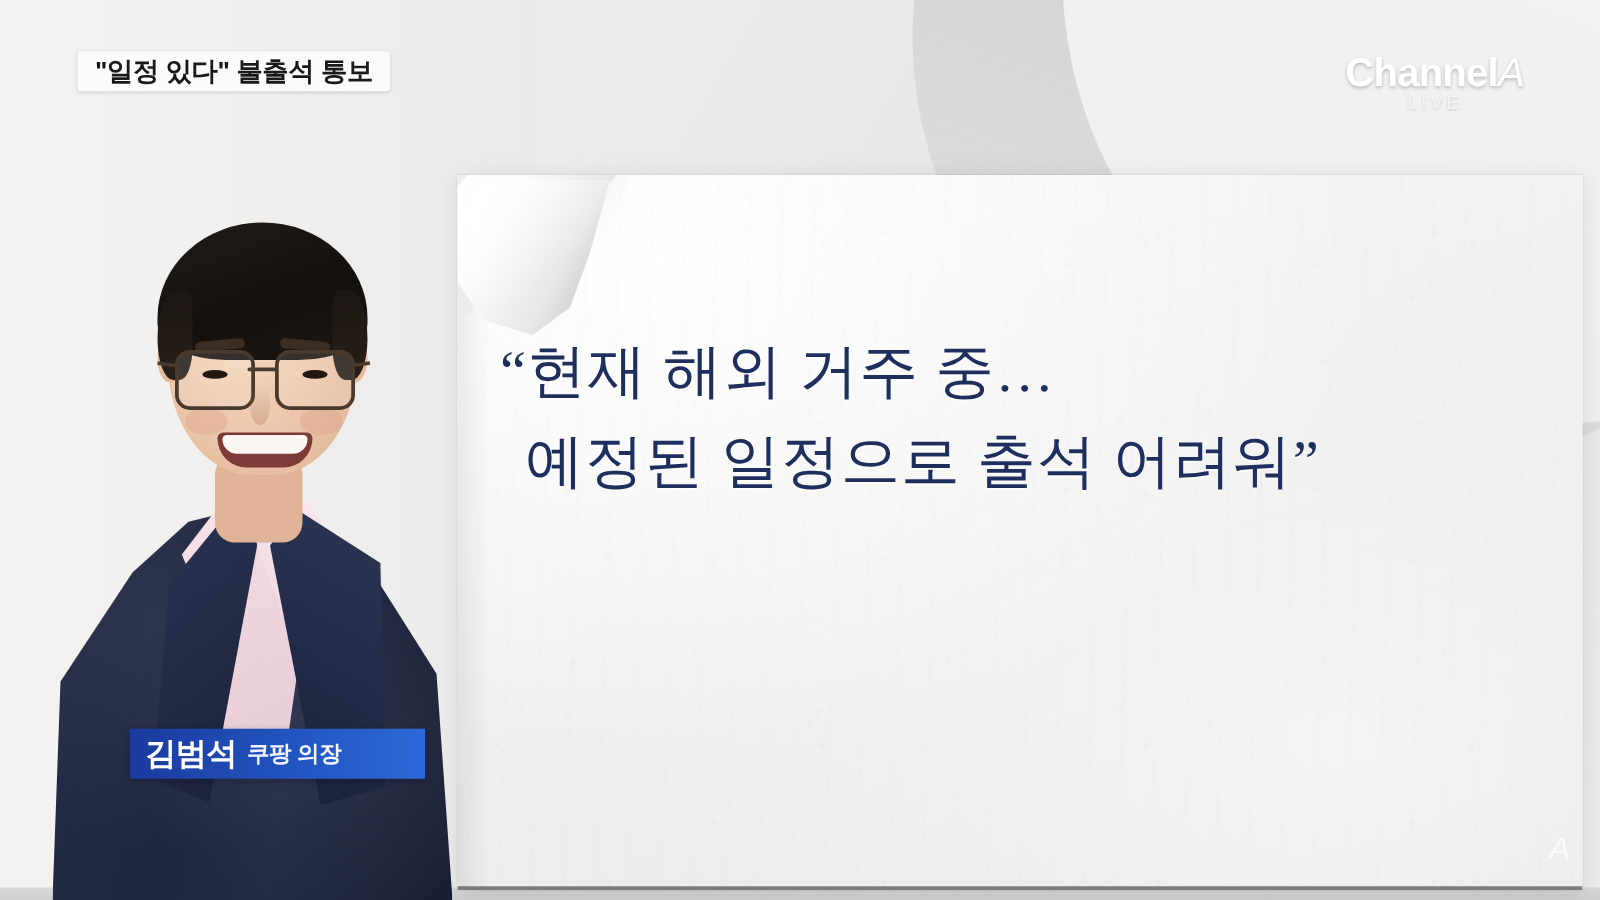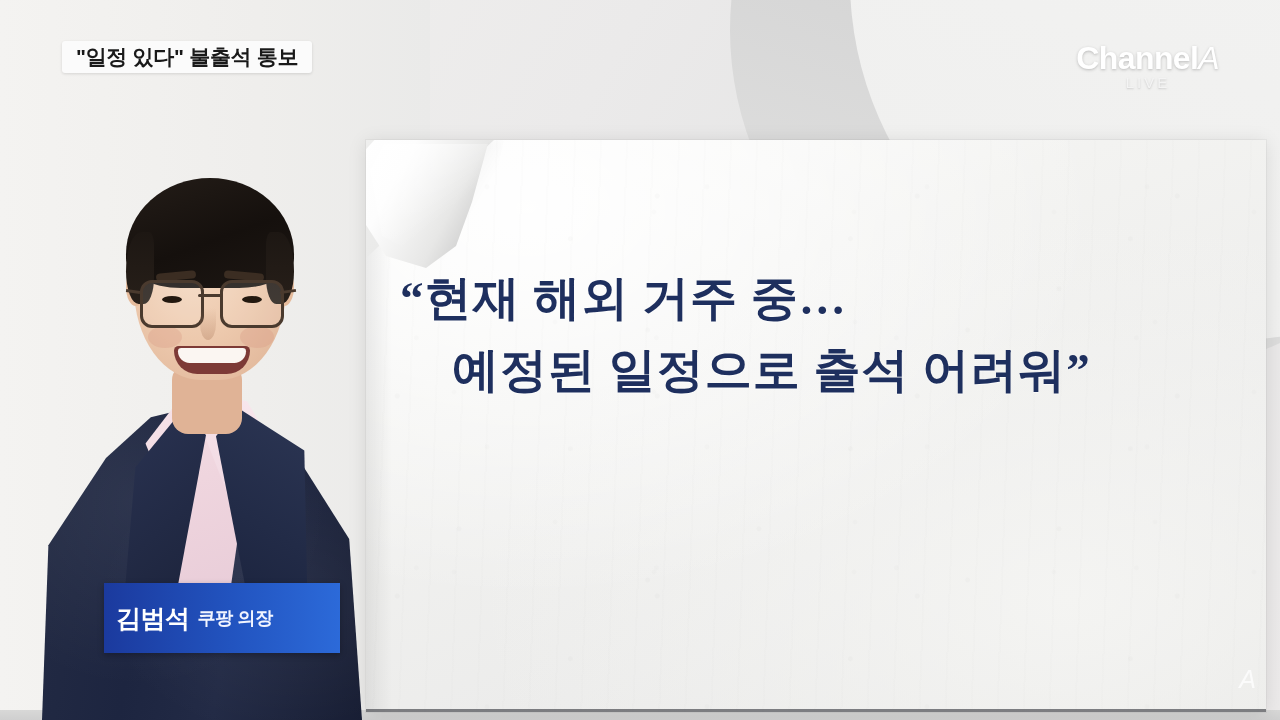--- a/index.html
+++ b/index.html
@@ -59,23 +59,23 @@
       background:linear-gradient(120deg, rgba(0,0,0,.30), rgba(0,0,0,0) 62%);
       clip-path:polygon(132px 0, 46px 0, 14px 44px, 30px 104px, 78px 124px, 118px 74px);
       filter:blur(3px);opacity:.55;}
   .curl-hi{position:absolute;left:4px;top:4px;width:122px;height:120px;
       background:linear-gradient(140deg,rgba(255,255,255,.95),rgba(255,255,255,0) 60%);
       clip-path:polygon(118px 0, 14px 0, 0 26px, 12px 92px, 58px 116px, 96px 78px);}
 
   
   .quote{position:absolute;left:400px;top:262px;width:760px;color:#1e2f5e;
          font-family:"Liberation Serif","DejaVu Serif",serif;}
-  .q-line{font-size:47px;line-height:72px;font-weight:700;letter-spacing:1px;white-space:nowrap;
+  .q-line{font-size:47px;line-height:72px;font-weight:400;letter-spacing:1px;white-space:nowrap;
           text-shadow:0 1px 0 rgba(255,255,255,.6);}
-  .q-line.l2{margin-left:52px;}
+  .q-line.l2{margin-left:20px;}
   .attrib{position:absolute;left:906px;top:475px;color:#2a3a63;font-size:23px;letter-spacing:.5px;
           font-family:"Liberation Serif","DejaVu Serif",serif;}
 
   
   .headline{position:absolute;left:62px;top:41px;height:32px;padding:0 14px;display:flex;align-items:center;
             background:#fbfbfb;border-radius:3px;box-shadow:0 1px 3px rgba(0,0,0,.12);}
   .headline span{font-size:21px;font-weight:700;color:#191919;letter-spacing:-.3px;white-space:nowrap;}
 
   
   .logo{position:absolute;right:32px;top:42px;text-align:center;width:200px;}
@@ -137,21 +137,21 @@
   .nose{position:absolute;left:170px;top:158px;width:16px;height:32px;border-radius:0 0 50% 50%;
         background:linear-gradient(180deg,rgba(0,0,0,0),rgba(170,120,90,.35));}
   .mouth{position:absolute;left:144px;top:196px;width:76px;height:28px;border-radius:6px 6px 30px 30px;
         background:#7d3a36;overflow:hidden;}
   .teeth{position:absolute;left:4px;top:2px;width:68px;height:15px;border-radius:4px 4px 14px 14px;background:#fbf6f2;}
   .cheek-l{position:absolute;left:118px;top:176px;width:34px;height:22px;border-radius:50%;background:rgba(214,150,128,.3);}
   .cheek-r{position:absolute;left:210px;top:176px;width:34px;height:22px;border-radius:50%;background:rgba(214,150,128,.3);}
 
   
   .nameplate{position:absolute;left:104px;top:583px;width:212px;height:40px;display:flex;align-items:center;
-     padding:15px 12px;gap:8px;background:linear-gradient(90deg,#1b3a9e 0%,#2254c0 55%,#2c6ad9 100%);
+     padding:0 12px;gap:8px;background:linear-gradient(90deg,#1b3a9e 0%,#2254c0 55%,#2c6ad9 100%);
      box-shadow:0 2px 6px rgba(0,0,0,.28);}
   .np-name{font-size:25px;font-weight:700;color:#fff;letter-spacing:-.5px;line-height:1;}
   .np-role{font-size:18px;font-weight:700;color:#f2f5ff;letter-spacing:-.3px;line-height:1;}
 </style>
 </head>
 <body>
 
 <div id="stage">
 
   <div class="bg-base"></div>

